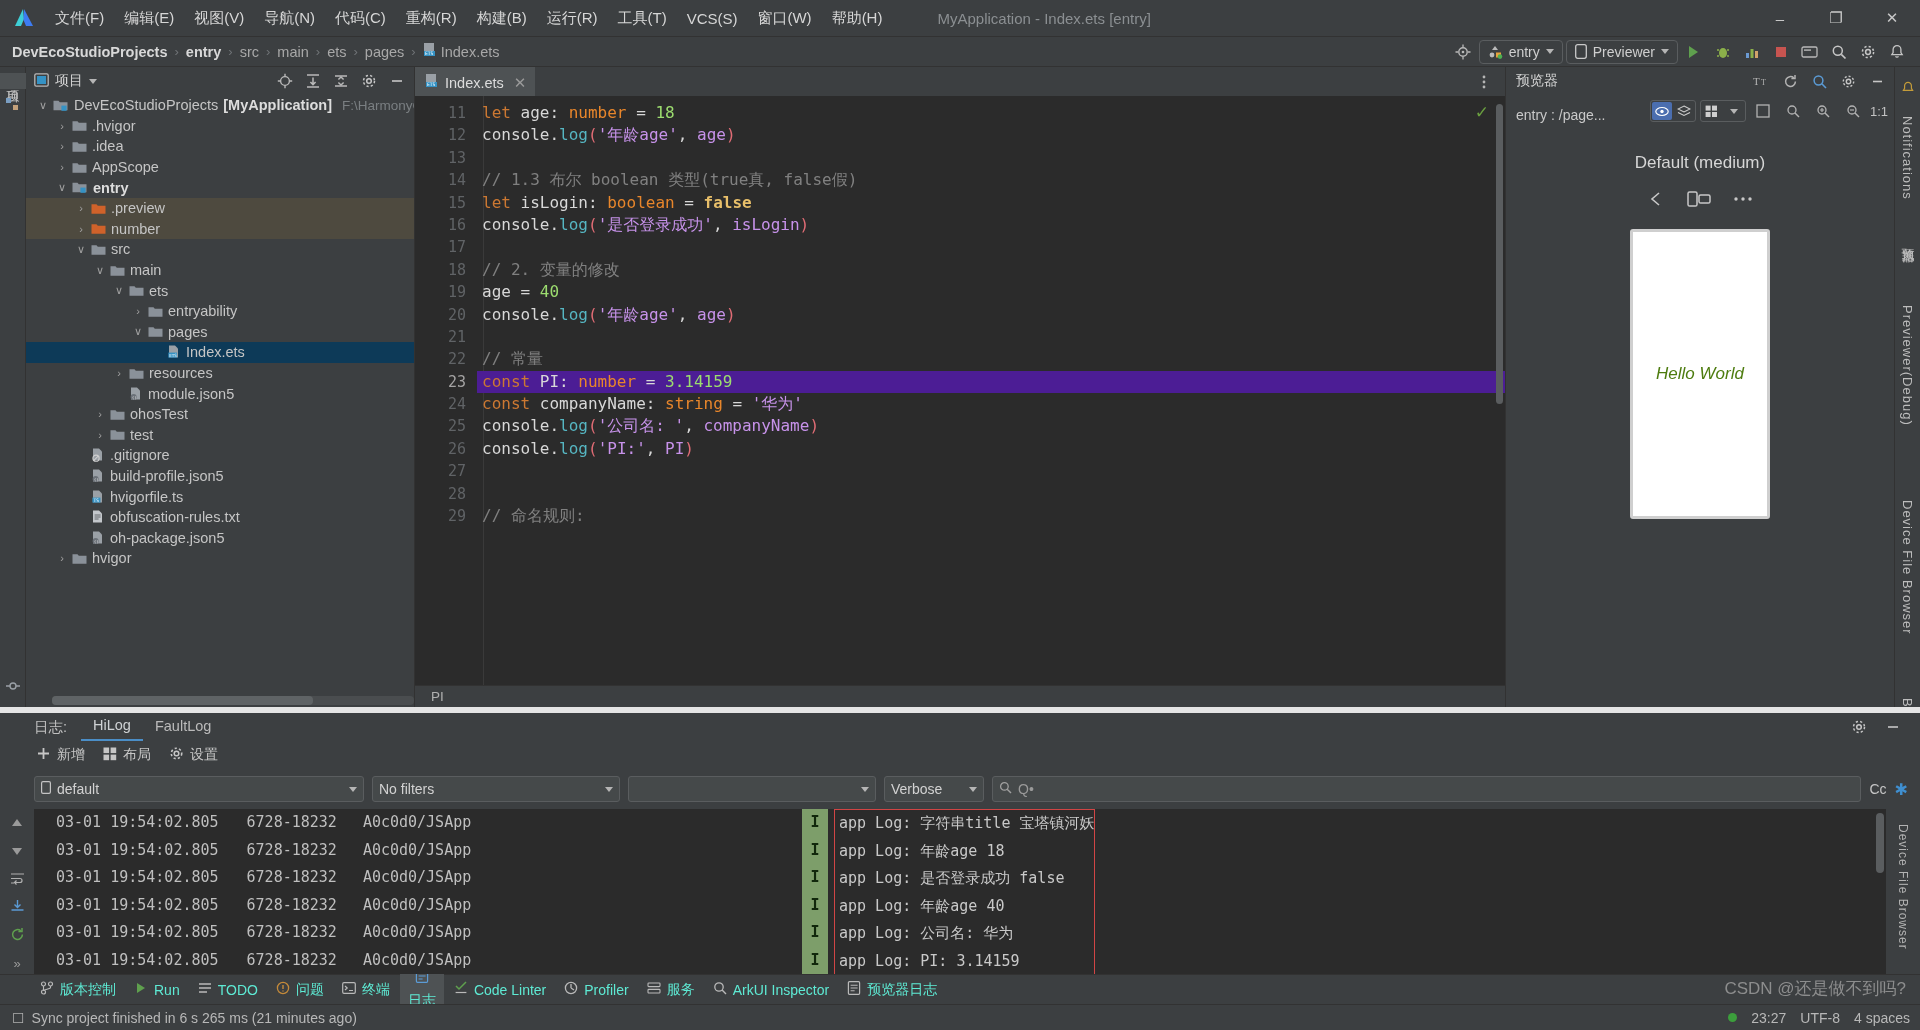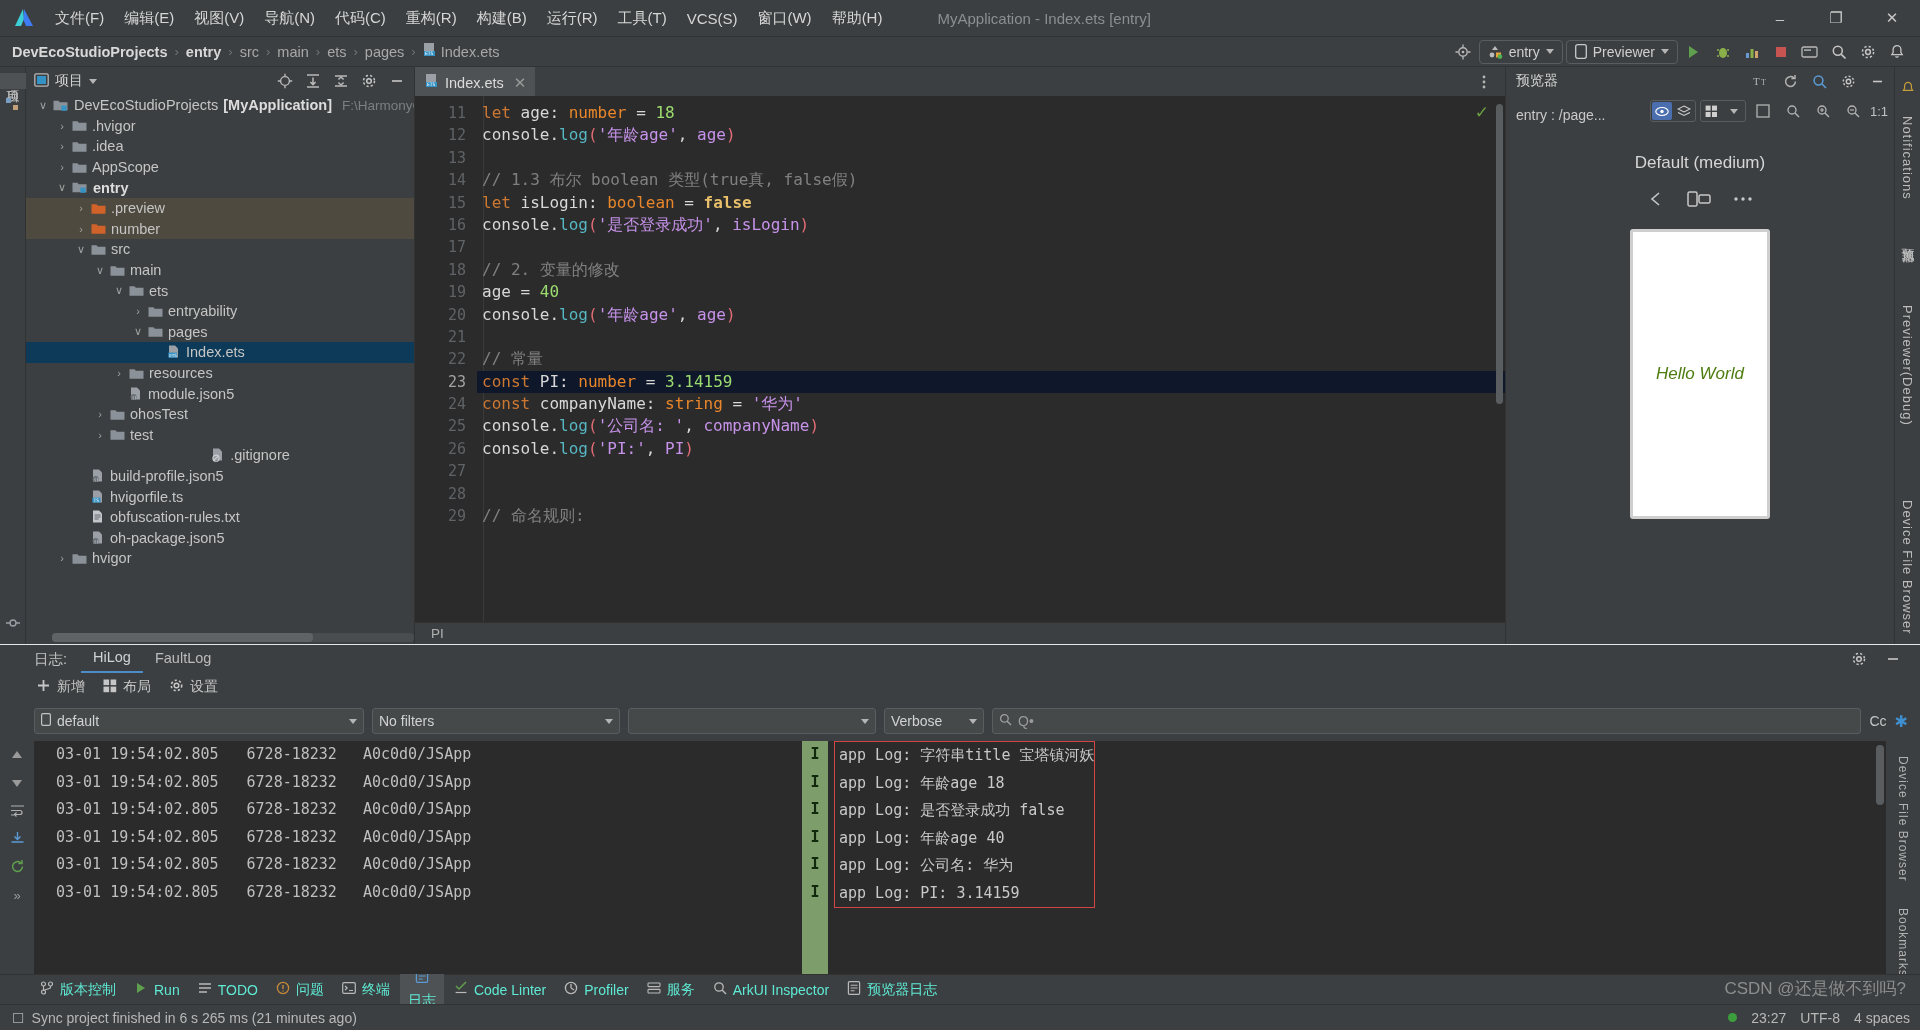--- a/index.html
+++ b/index.html
@@ -103,21 +103,21 @@
     width: 62px; flex: none; background: #2b2b2b; text-align: right; padding-right: 11px;
     font-family: "DejaVu Sans Mono", monospace; font-size: 15px; color: #606366; padding-top: 6px;
   }
   .gutter div { height: 22.4px; line-height: 22.4px; }
   .gutter div.cur { color: #a4a3a3; }
   .code {
     flex: 1; font-family: "DejaVu Sans Mono", monospace; font-size: 16px; padding-top: 6px;
     padding-left: 5px; white-space: pre; overflow: hidden; position: relative;
   }
   .code .ln { height: 22.4px; line-height: 22.4px; }
-  .code .ln.hi { background: #0f172a; margin-left:-5px; padding-left:5px; }
+  .code .ln.hi { background: #4c1d95; margin-left:-5px; padding-left:5px; }
   .kw { color: #cc7832; }
   .kw2 { color: #e8bf6a; font-weight:bold; }
   .typ { color: #e8862b; }
   .num { color: #9cdc6f; }
   .str { color: #c792ea; }
   .fn  { color: #56b6c2; }
   .pl  { color: #d8d8d8; }
   .cm  { color: #808080; }
   .pn  { color: #e06c75; }
   .vr  { color: #c792ea; }
@@ -146,21 +146,21 @@
   .phone span { color:#4d7c0f; font-size:17px; font-family:"Liberation Sans", sans-serif;font-style:italic; }
 
   
   .rail-r {
     width: 26px; background:#3c3f41; flex:none; border-left:1px solid #323232;
     display:flex; flex-direction:column; align-items:center; padding-top:6px; gap:10px;
   }
   .rail-r .rail-tab { color:#bdbdbd; }
 
   
-  .logpanel { height: 330px; flex:none; background:#3c3f41; display:flex; flex-direction:column; border-top:1px solid #e5e5e5; }
+  .logpanel { height: 267px; flex:none; background:#3c3f41; display:flex; flex-direction:column; border-top:6px solid #e5e5e5; }
   .log-tabs { height:28px; display:flex; align-items:center; padding-left:34px; gap:0; flex:none; }
   .log-tabs .lbl { font-size:14.5px; color:#c0c0c0; margin-right:14px; }
   .ltab { font-size:14.5px; color:#bbb; padding: 4px 12px 6px; }
   .ltab.sel { color:#cfd2d4; border-bottom:2px solid #4b8ec7; }
   .log-tabs .acts { margin-left:auto; display:flex; align-items:center; gap:8px; padding-right:14px; color:#b3b3b3;}
   .log-actions { height:28px; display:flex; align-items:center; gap:18px; padding-left:36px; font-size:14px; color:#c6c6c6; flex:none;}
   .log-actions .a { display:flex; align-items:center; gap:6px; }
   .log-filters { height:40px; display:flex; align-items:center; gap:8px; padding:0 12px 0 34px; flex:none;}
   .sel-box {
     height:26px; border:1px solid #5a5d5f; border-radius:3px; background:#45494a; display:flex; align-items:center;
@@ -552,21 +552,21 @@
           </div>
           <div class="trow" style="padding-left: 67px;">
             <span class="arw">›</span>
             <span class="ic" style="margin-left: 3px;">
               <svg width="15" height="13" viewBox="0 0 15 13">
                 <path d="M0.5 2.2h5l1.3 1.5h7.7v8H0.5z" fill="#8a9199"></path>
               </svg>
             </span>
             <span class="fname">test</span>
           </div>
-          <div class="trow" style="padding-left: 48px; justify-content: center;">
+          <div class="trow" style="padding-left: 48px;">
             <span class="arw"></span>
             <span class="ic" style="margin-left: 3px;">
               <svg width="14" height="14" viewBox="0 0 14 14">
                 <path d="M2 0.4h6l3 3v9.2H2z" fill="#9aa0a6"></path>
                 <circle cx="5" cy="10.2" r="3.1" fill="none" stroke="#d0d0d0" stroke-width="1.1"></circle>
                 <path d="M2.9 12.3L7.1 8.1" stroke="#d0d0d0" stroke-width="1.1"></path>
               </svg>
             </span>
             <span class="fname">.gitignore</span>
           </div>

